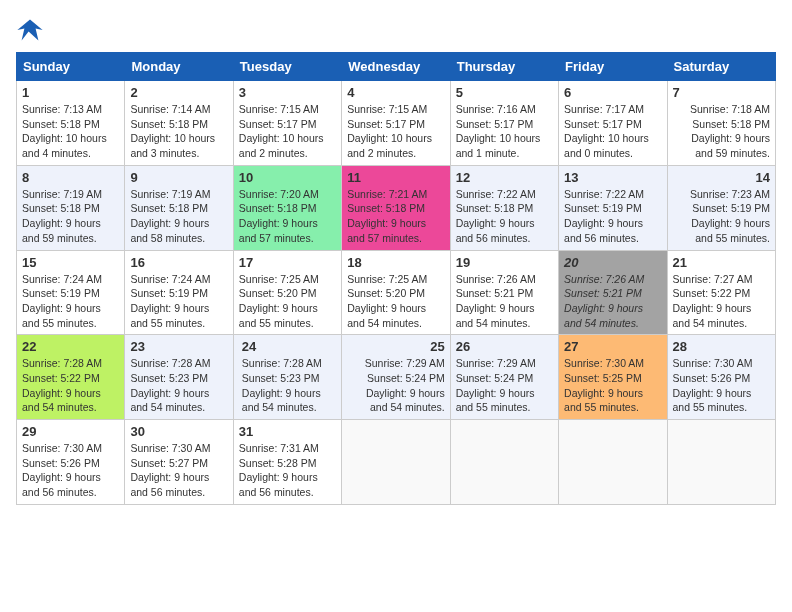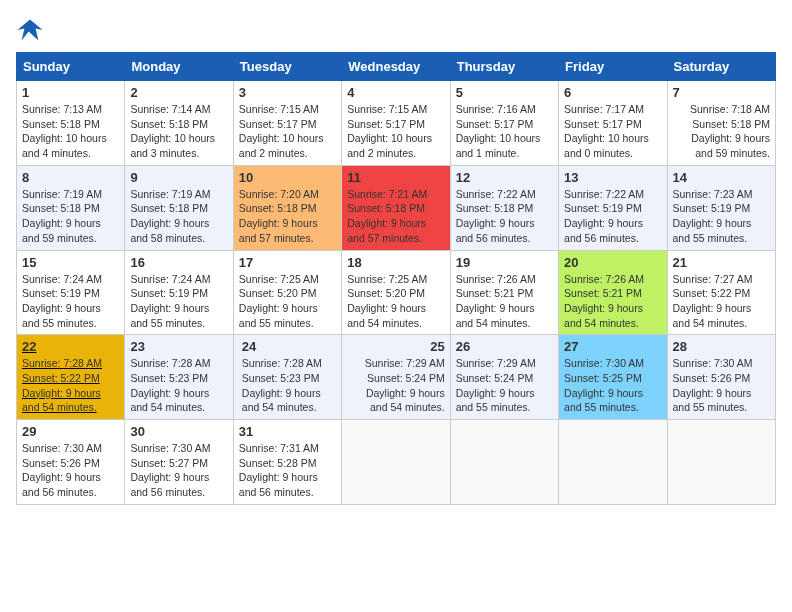--- a/index.html
+++ b/index.html
@@ -181,49 +181,49 @@
 Daylight: 9 hours
 and 59 minutes.</div>
         </td>
         <td style="background-color: rgb(238, 242, 251);">
           <span class="day-number">9</span>
           <div class="day-info" style="white-space: pre-line;">Sunrise: 7:19 AM
 Sunset: 5:18 PM
 Daylight: 9 hours
 and 58 minutes.</div>
         </td>
-        <td style="background-color: #fdba74;">
+        <td style="background-color: #86efac;">
           <span class="day-number">10</span>
           <div class="day-info" style="white-space: pre-line;">Sunrise: 7:20 AM
 Sunset: 5:18 PM
 Daylight: 9 hours
 and 57 minutes.</div>
         </td>
-        <td style="background-color: #ef4444;">
+        <td style="background-color: #ec4899;">
           <span class="day-number">11</span>
           <div class="day-info" style="white-space: pre-line;">Sunrise: 7:21 AM
 Sunset: 5:18 PM
 Daylight: 9 hours
 and 57 minutes.</div>
         </td>
         <td style="background-color: rgb(238, 242, 251);">
           <span class="day-number">12</span>
           <div class="day-info" style="white-space: pre-line;">Sunrise: 7:22 AM
 Sunset: 5:18 PM
 Daylight: 9 hours
 and 56 minutes.</div>
         </td>
         <td style="background-color: rgb(238, 242, 251);">
           <span class="day-number">13</span>
           <div class="day-info" style="white-space: pre-line;">Sunrise: 7:22 AM
 Sunset: 5:19 PM
 Daylight: 9 hours
 and 56 minutes.</div>
         </td>
-        <td style="background-color: rgb(238, 242, 251);">
+        <td style="background-color: rgb(238, 242, 251); text-align: right;">
           <span class="day-number">14</span>
           <div class="day-info" style="white-space: pre-line;">Sunrise: 7:23 AM
 Sunset: 5:19 PM
 Daylight: 9 hours
 and 55 minutes.</div>
         </td>
       </tr>
       <tr>
         <td style="background-color: rgb(255, 255, 255);">
           <span class="day-number">15</span>
@@ -253,37 +253,37 @@
 Daylight: 9 hours
 and 54 minutes.</div>
         </td>
         <td style="background-color: rgb(255, 255, 255);">
           <span class="day-number">19</span>
           <div class="day-info" style="white-space: pre-line;">Sunrise: 7:26 AM
 Sunset: 5:21 PM
 Daylight: 9 hours
 and 54 minutes.</div>
         </td>
-        <td style="background-color: #bef264;">
+        <td style="background-color: #a3a3a3; font-style: italic;">
           <span class="day-number">20</span>
           <div class="day-info" style="white-space: pre-line;">Sunrise: 7:26 AM
 Sunset: 5:21 PM
 Daylight: 9 hours
 and 54 minutes.</div>
         </td>
         <td style="background-color: rgb(255, 255, 255);">
           <span class="day-number">21</span>
           <div class="day-info" style="white-space: pre-line;">Sunrise: 7:27 AM
 Sunset: 5:22 PM
 Daylight: 9 hours
 and 54 minutes.</div>
         </td>
       </tr>
       <tr>
-        <td style="background-color: #eab308; text-decoration: underline;">
+        <td style="background-color: #bef264;">
           <span class="day-number">22</span>
           <div class="day-info" style="white-space: pre-line;">Sunrise: 7:28 AM
 Sunset: 5:22 PM
 Daylight: 9 hours
 and 54 minutes.</div>
         </td>
         <td style="background-color: rgb(238, 242, 251);">
           <span class="day-number">23</span>
           <div class="day-info" style="white-space: pre-line;">Sunrise: 7:28 AM
 Sunset: 5:23 PM
@@ -304,21 +304,21 @@
 Daylight: 9 hours
 and 54 minutes.</div>
         </td>
         <td style="background-color: rgb(238, 242, 251);">
           <span class="day-number">26</span>
           <div class="day-info" style="white-space: pre-line;">Sunrise: 7:29 AM
 Sunset: 5:24 PM
 Daylight: 9 hours
 and 55 minutes.</div>
         </td>
-        <td style="background-color: #7dd3fc; margin-left: 40px;">
+        <td style="background-color: #fdba74; margin-left: 40px;">
           <span class="day-number">27</span>
           <div class="day-info" style="white-space: pre-line;">Sunrise: 7:30 AM
 Sunset: 5:25 PM
 Daylight: 9 hours
 and 55 minutes.</div>
         </td>
         <td style="background-color: rgb(238, 242, 251);">
           <span class="day-number">28</span>
           <div class="day-info" style="white-space: pre-line;">Sunrise: 7:30 AM
 Sunset: 5:26 PM

